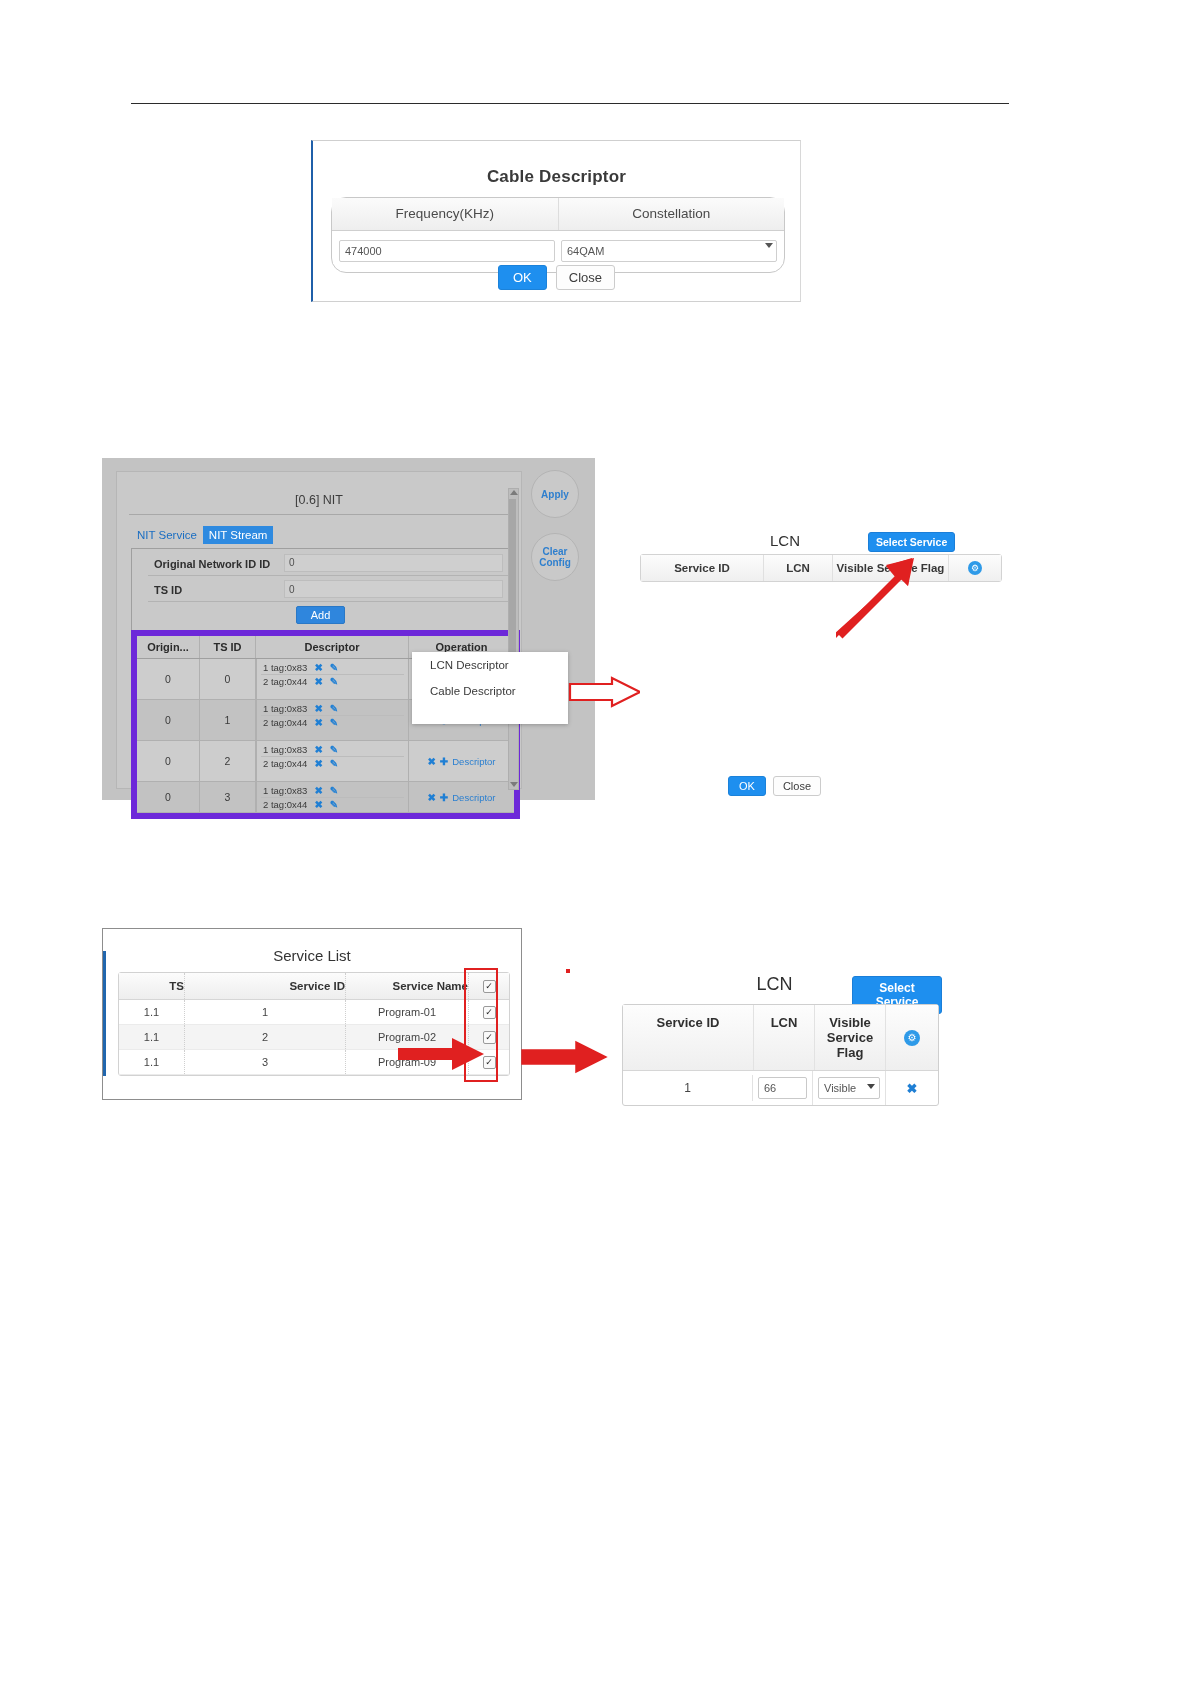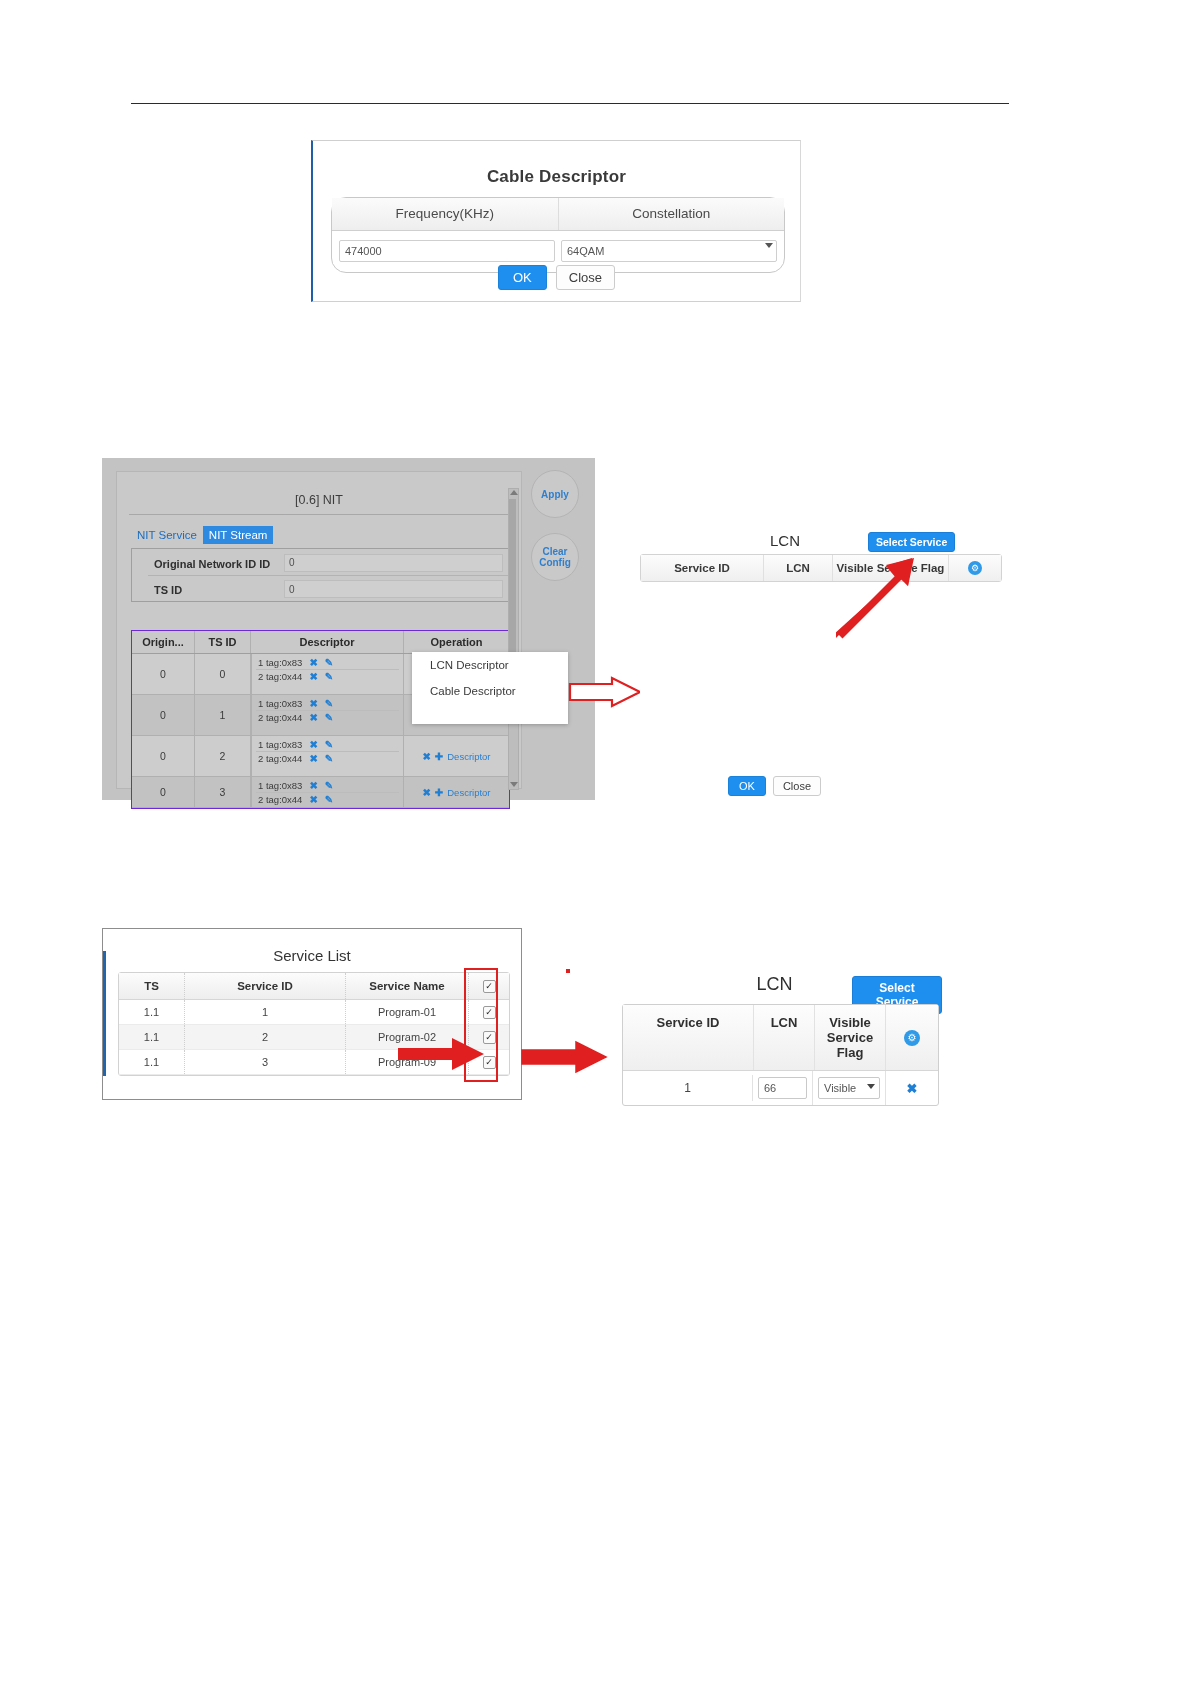--- a/index.html
+++ b/index.html
@@ -44,21 +44,21 @@
   .formbox{position:absolute;left:14px;top:76px;width:377px;border:1px solid #9f9f9f;background:#c9c9c9;}
   .frow{display:flex;align-items:flex-end;border-bottom:1px solid #b3b3b3;margin-left:16px;}
   .frow:last-of-type{border-bottom:none;}
   .flabel{width:124px;font-size:11px;font-weight:bold;color:#2f2f2f;padding:5px 6px;}
   .fval{flex:1;padding:3px 6px 3px 0;}
   .fval input{width:100%;box-sizing:border-box;height:18px;border:1px solid #bdbdbd;background:#cfcfcf;
         font-size:10px;color:#505050;padding:0 4px;font-family:"Liberation Sans", sans-serif;}
   .addrow{display:flex;justify-content:center;padding:4px 0 6px;}
   .btn-add{background:#2f86dd;color:#fff;border:1px solid #2a78c6;border-radius:2px;font-size:11px;
         padding:2px 14px;font-family:"Liberation Sans", sans-serif;cursor:pointer;}
-  .dtable{position:absolute;left:14px;top:158px;width:377px;border:1px solid #6d28d9;background:#cdcdcd;}
+  .dtable{position:absolute;left:14px;top:158px;width:377px;border:6px solid #6d28d9;background:#cdcdcd;}
   .dthead{display:flex;background:#c9c9c9;border-bottom:1px solid #9f9f9f;}
   .dth{font-size:11px;font-weight:bold;color:#2b2b2b;text-align:center;padding:5px 0;}
   .c1{width:62px;border-right:1px solid #b0b0b0;}
   .c2{width:55px;border-right:1px solid #b0b0b0;}
   .c3{flex:1;border-right:1px solid #b0b0b0;}
   .c4{width:105px;}
   .dtr{display:flex;border-bottom:1px solid #b0b0b0;}
   .dtr.alt{background:#c2c2c2;}
   .dtd{font-size:10.5px;color:#3a3a3a;text-align:center;display:flex;align-items:center;justify-content:center;}
   .descwrap{flex:1;border-right:1px solid #b0b0b0;border-left:1px solid #b0b0b0;padding:2px 4px;}
@@ -102,21 +102,21 @@
   .gear{width:14px;height:14px;border-radius:50%;background:#2e9ae8;color:#fff;font-size:9px;
         display:flex;align-items:center;justify-content:center;}
 
   
   .fig4{position:absolute;left:102px;top:928px;width:418px;height:170px;background:#fff;
         border:1px solid #8d8d8d;}
   .fig4 .blueedge{position:absolute;left:0;top:22px;width:3px;height:125px;background:#2166ad;}
   .fig4 .sltitle{position:absolute;left:0;top:18px;width:418px;text-align:center;font-size:15px;color:#333;}
   .sltbl{position:absolute;left:15px;top:43px;width:390px;border:1px solid #d2d2d2;border-radius:3px;}
   .slhead{display:flex;background:linear-gradient(#fcfcfc,#eeeeee);border-bottom:1px solid #d6d6d6;}
-  .slth{font-size:11.5px;font-weight:bold;color:#333;text-align:center;padding:7px 0;}
+  .slth{font-size:11.5px;font-weight:bold;color:#333;text-align:right;padding:7px 0;}
   .s1{width:65px;border-right:1px dotted #cfcfcf;}
   .s2{width:160px;border-right:1px dotted #cfcfcf;}
   .s3{flex:1;border-right:1px dotted #cfcfcf;}
   .s4{width:40px;display:flex;align-items:center;justify-content:center;}
   .sltr{display:flex;border-bottom:1px solid #ebebeb;}
   .sltr.alt{background:#f4f4f4;}
   .sltd{font-size:11px;color:#444;text-align:center;padding:6px 0;}
   .cbx{width:11px;height:11px;border:1px solid #9a9a9a;background:#fafafa;border-radius:2px;
         display:flex;align-items:center;justify-content:center;font-size:9px;color:#2b2b2b;line-height:1;}
   .redbox{position:absolute;border:2.5px solid #e02020;}
@@ -187,20 +187,23 @@
         <div class="fval">
           <input type="text" value="0" style="">
         </div>
       </div>
       <div class="frow">
         <div class="flabel">TS ID</div>
         <div class="fval">
           <input type="text" value="0" style="">
         </div>
       </div>
+      <div class="addrow">
+        <button class="btn-add">Add</button>
+      </div>
     </div>
 
     <div class="dtable">
       <div class="dthead">
         <div class="dth c1">Origin...</div>
         <div class="dth c2">TS ID</div>
         <div class="dth c3">Descriptor</div>
         <div class="dth c4">Operation</div>
       </div>
 

